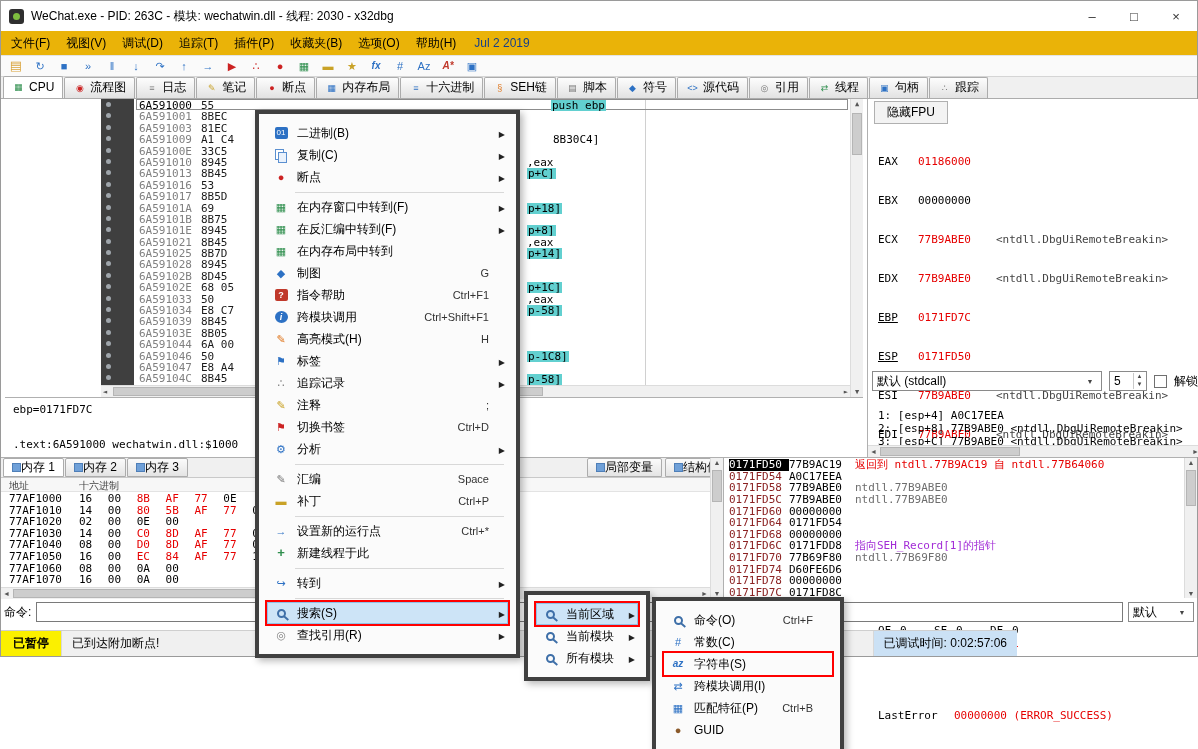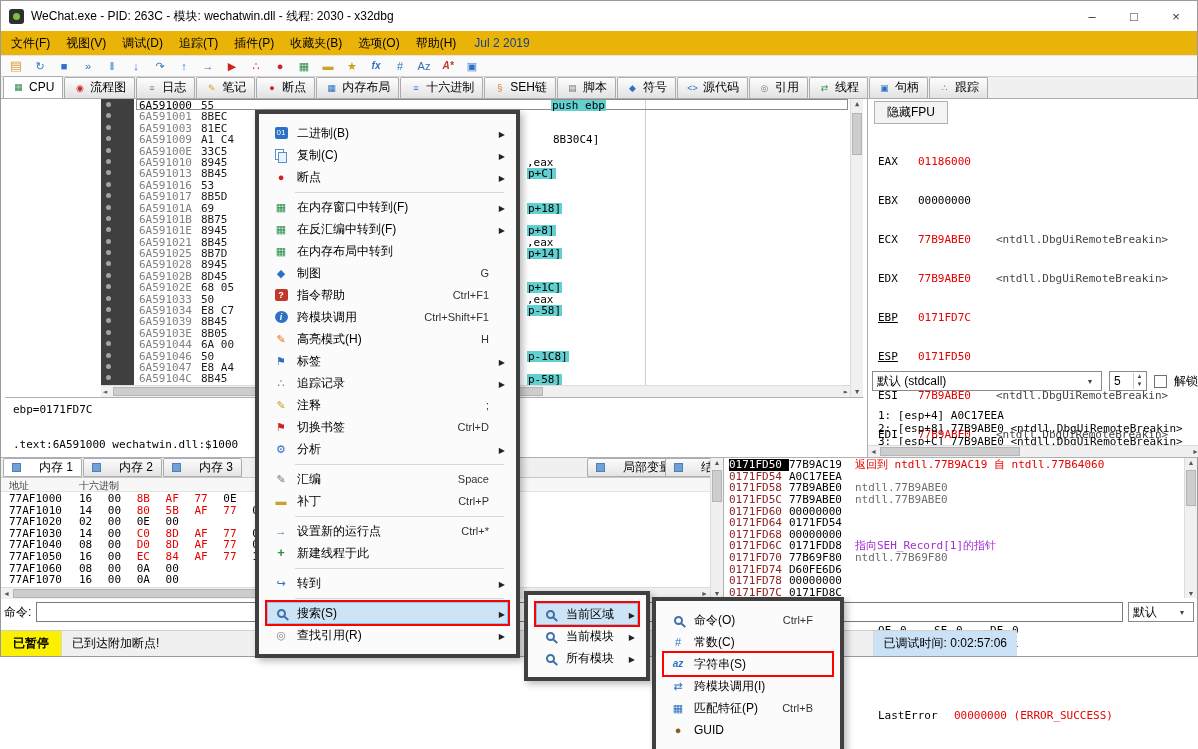--- a/index.html
+++ b/index.html
@@ -108,21 +108,21 @@
   .spin-btns::after{content:"▼";font-size:6px;text-align:center;flex:1;color:#444;}
   .chk{width:13px;height:13px;border:1px solid #707070;background:#FFF;flex:none;}
   .args{position:absolute;left:10px;top:300px;font-family:"DejaVu Sans Mono",monospace;font-size:11px;line-height:13px;margin-top:10px;}
   .argline{height:13px;white-space:pre;}
   .rh{left:0;top:346px;width:333px;}
 
   
   .bottom{position:absolute;left:0;top:456px;width:1196px;height:140px;border-top:1px solid #B0B0B0;background:#fff;}
   .dump{position:absolute;left:0;top:0;width:722px;height:140px;background:#FFF;}
   .dump-tabs{position:relative;height:20px;background:#F0F0F0;border-bottom:1px solid #C9C9C9;padding-left:2px;}
-  .dtab{display:inline-flex;align-items:center;gap:18px;height:19px;padding:0 8px;border:1px solid #ACACAC;background:linear-gradient(#FBFBFB,#E4E4E4);font-size:12px;margin-right:1px;border-radius:2px 2px 0 0;vertical-align:top;white-space:nowrap;}
+  .dtab{display:inline-flex;align-items:center;gap:0;height:19px;padding:0 8px;border:1px solid #ACACAC;background:linear-gradient(#FBFBFB,#E4E4E4);font-size:12px;margin-right:1px;border-radius:2px 2px 0 0;vertical-align:top;white-space:nowrap;}
   .dtab.active{background:#FFF;}
   .dtab-ico{width:9px;height:9px;background:#6FA0D8;border:1px solid #4F7FB8;display:inline-block;flex:none;}
   .dtab.t-loc{position:absolute;left:586px;top:0;}
   .dtab.t-struct{position:absolute;left:664px;top:0;}
   .dump-head{position:absolute;left:0;top:20px;width:709px;height:14px;background:#F7F7F7;border-bottom:1px solid #E3E3E3;font-family:"DejaVu Sans Mono",monospace;font-size:10px;color:#444;}
   .dh-addr{position:absolute;left:8px;top:1px;}
   .dh-hex{position:absolute;left:78px;top:1px;}
   .mrows{position:absolute;left:0;top:34px;width:709px;height:96px;overflow:hidden;font-family:"DejaVu Sans Mono",monospace;font-size:11px;}
   .mrow{height:11.6px;position:relative;}
   .maddr{position:absolute;left:8px;color:#000;}

